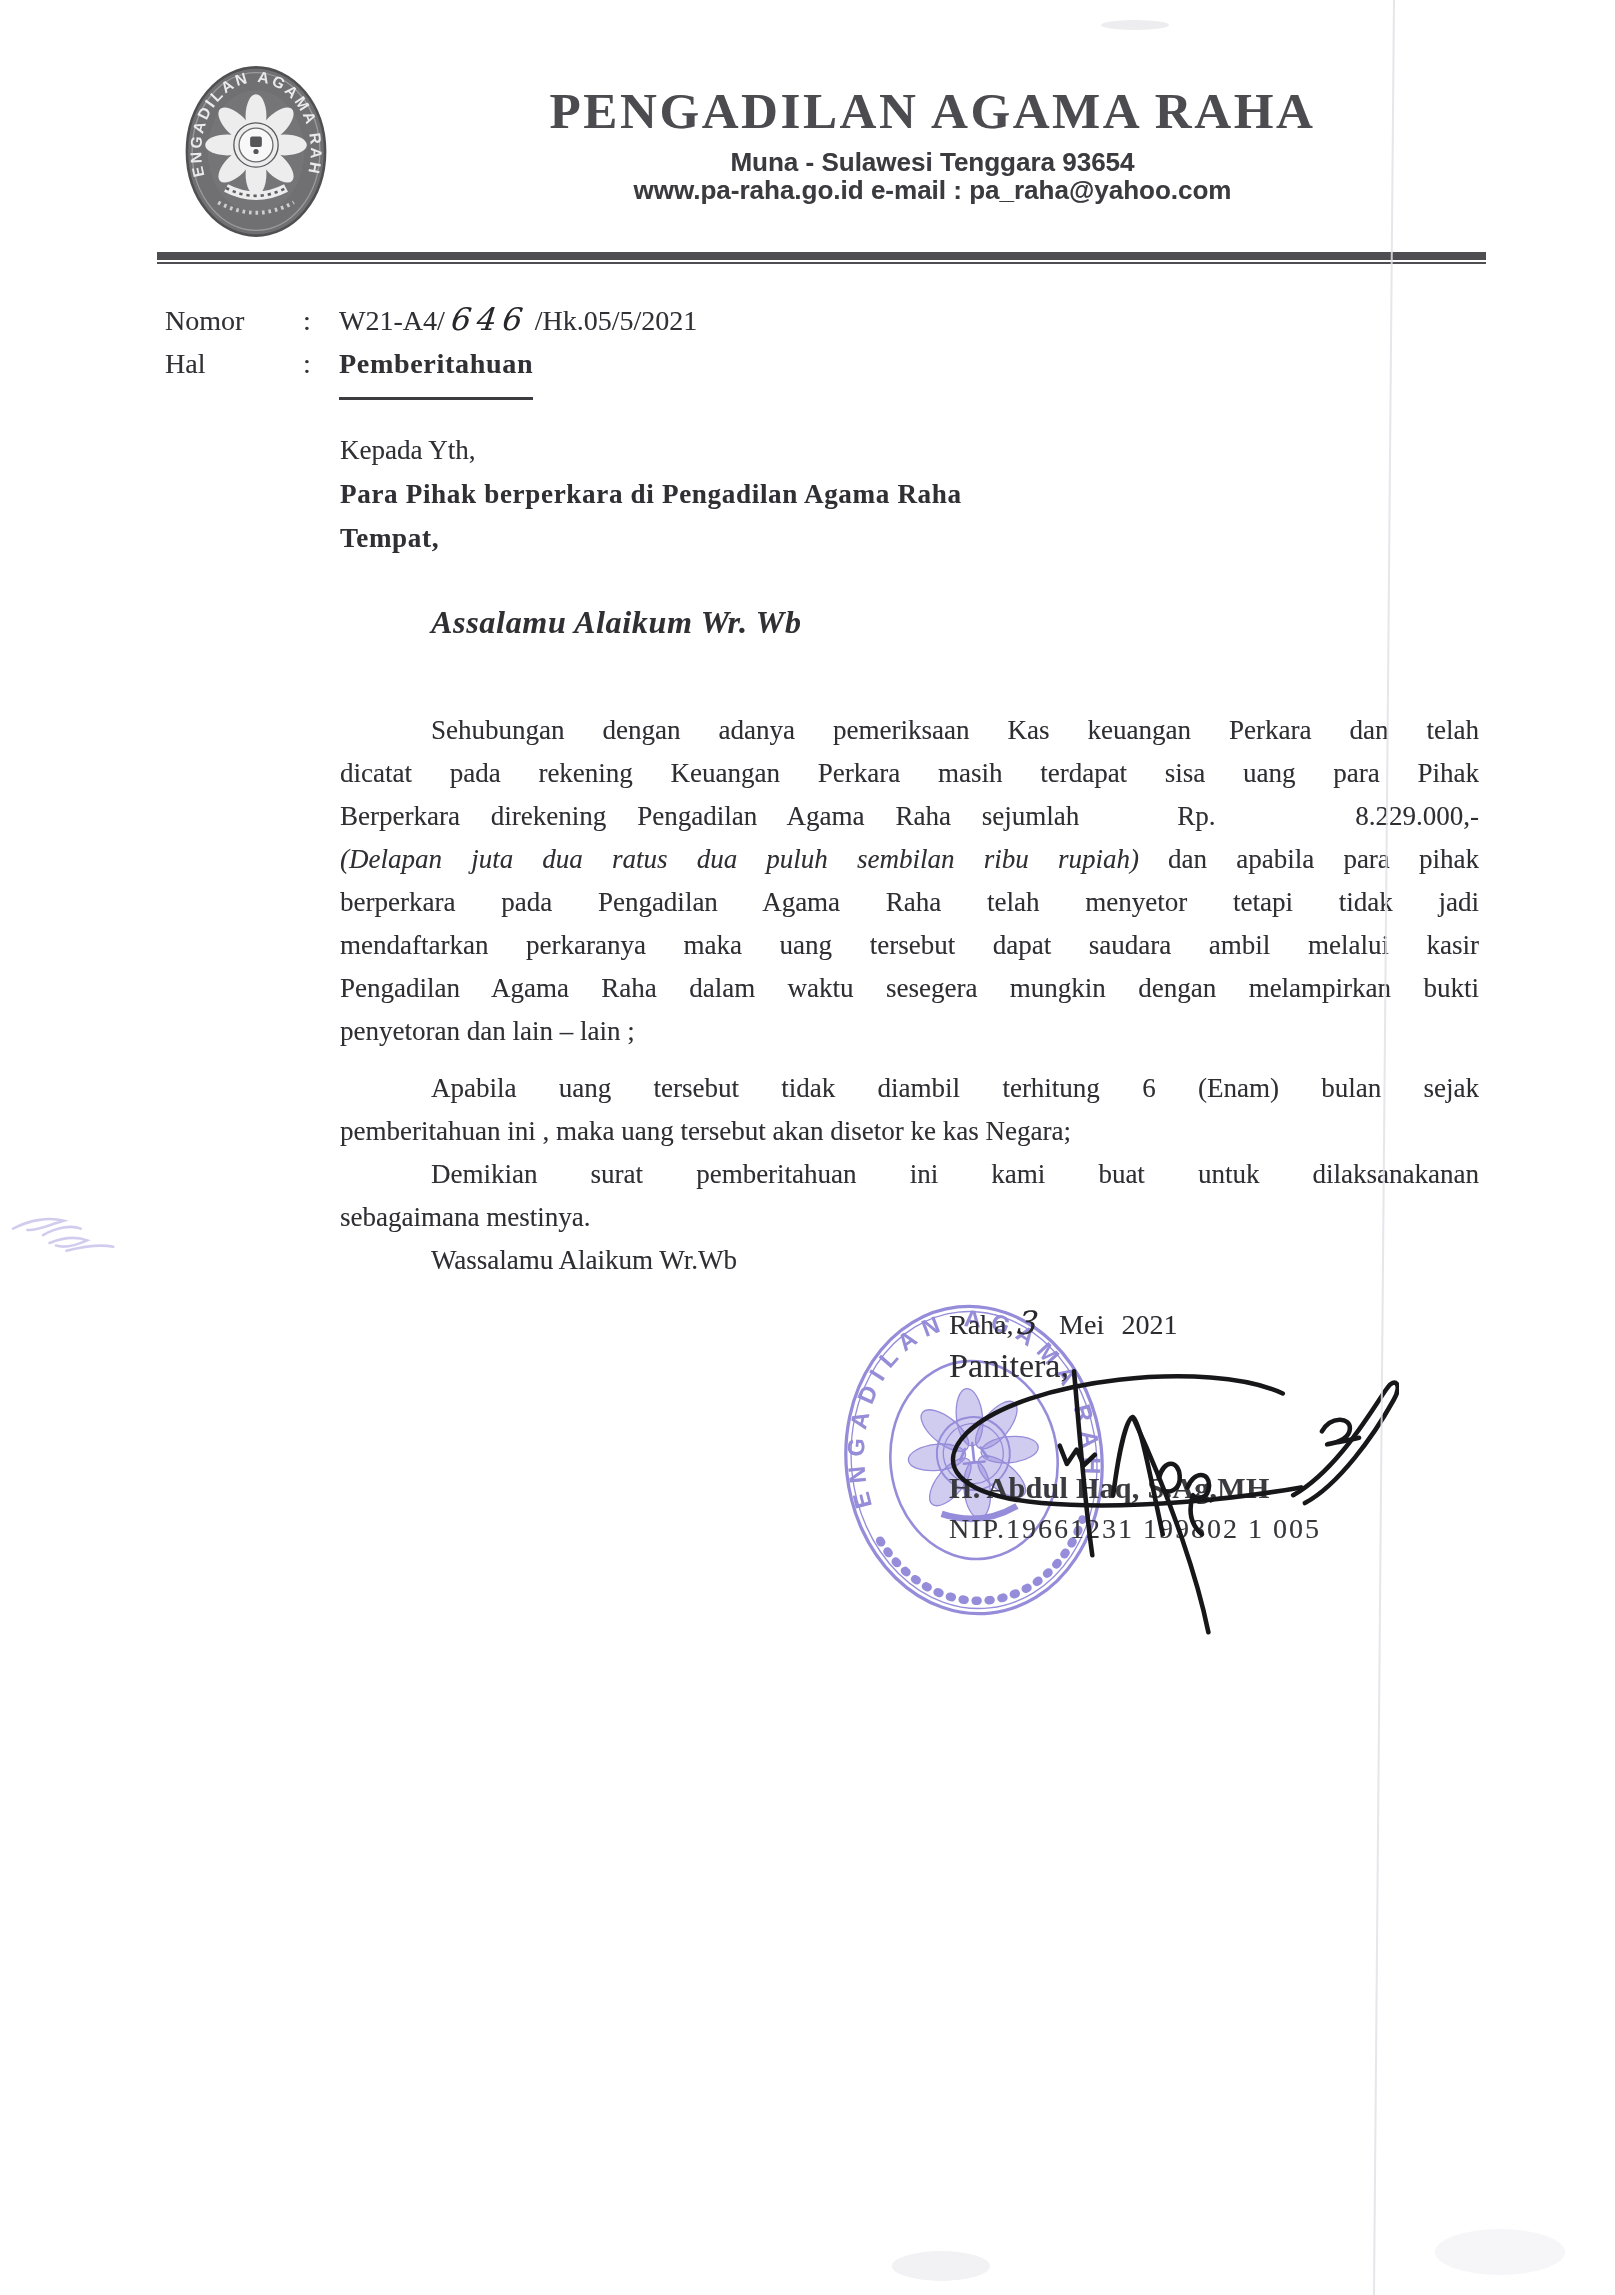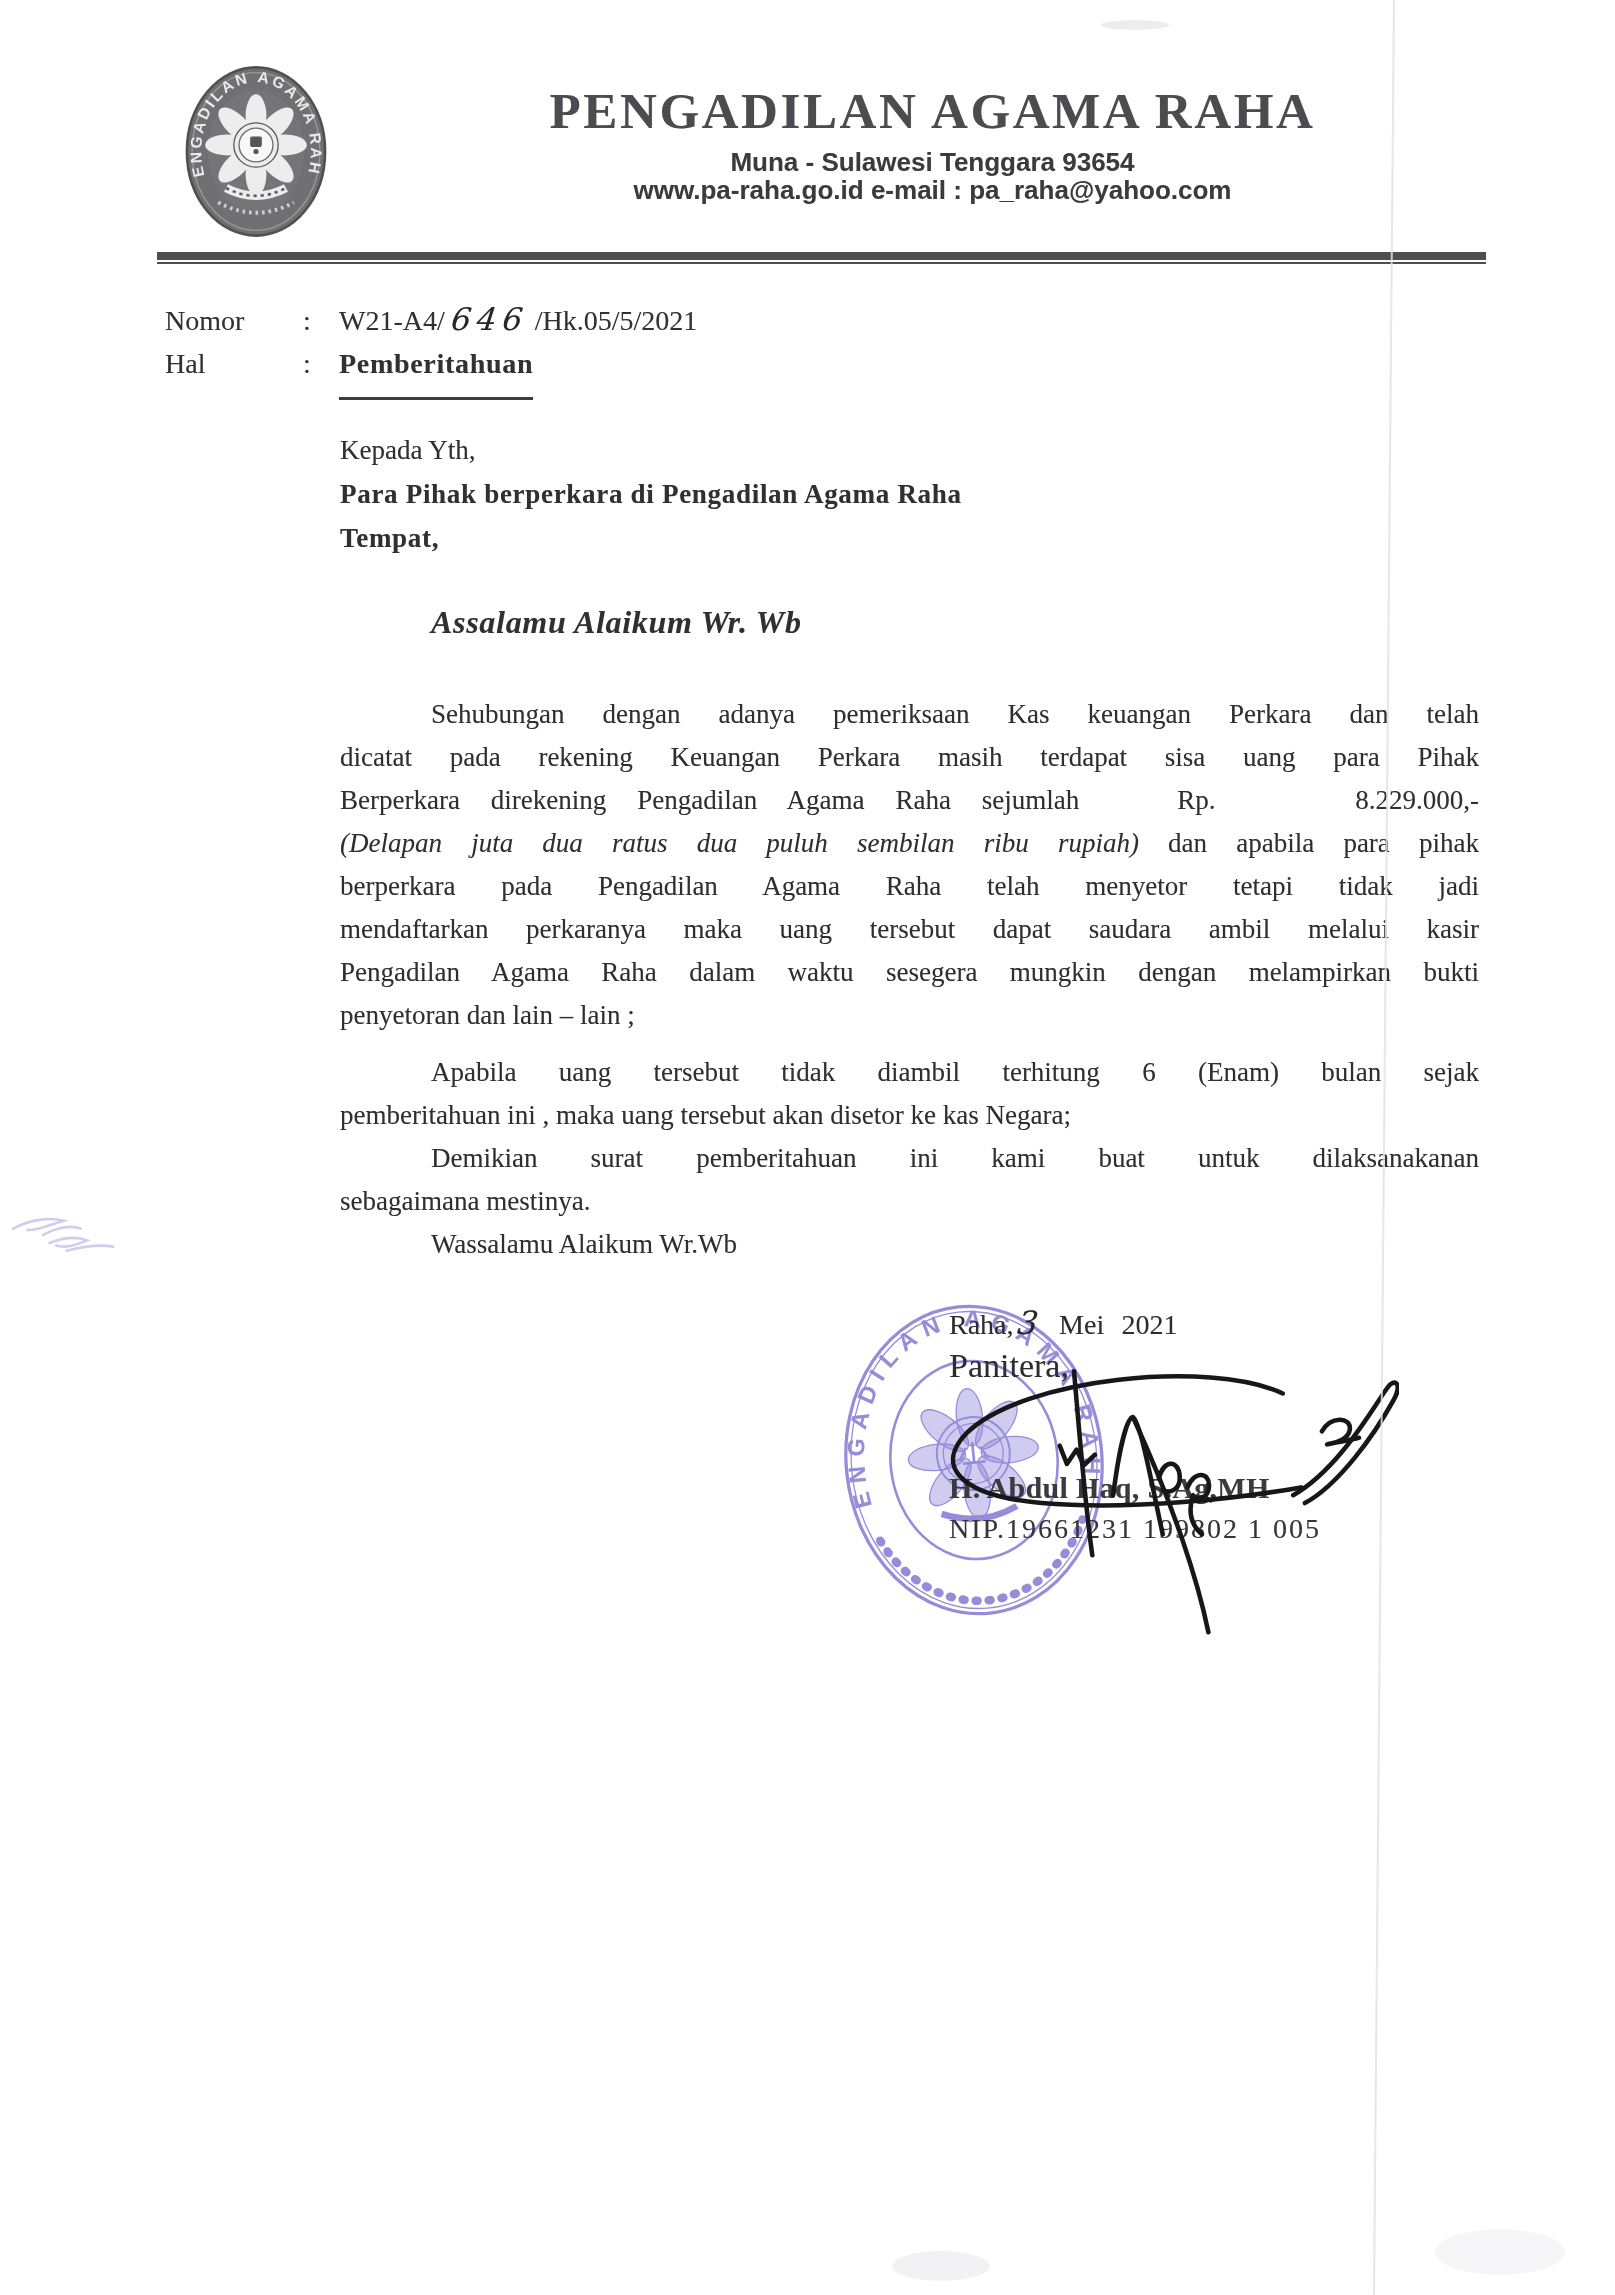--- a/index.html
+++ b/index.html
@@ -38,21 +38,21 @@
   .hand-no{font-size:31px;letter-spacing:5.9px;padding:0 6.5px;}
   .hand-day{font-size:32px;padding:0 3.9px;}
   
   .recipient{position:absolute;left:340px;top:428px;font-size:27px;line-height:44px;color:#2f2f34;}
   .rcp-bold{font-weight:700;letter-spacing:0.7px;}
   .salutation{
     position:absolute;left:431px;top:604px;font-size:32px;font-weight:700;font-style:italic;
     color:#2f2f34;letter-spacing:0.7px;
   }
   
-  .docbody{position:absolute;left:340px;top:693px;width:1139px;font-size:27px;color:#2e2e33;}
+  .docbody{position:absolute;left:340px;top:709px;width:1139px;font-size:27px;color:#2e2e33;}
   .bline{line-height:43px;height:43px;overflow:visible;}
   .j{text-align:justify;text-align-last:justify;}
   .ind{text-indent:91px;}
   .g8{margin-top:14px;}
   .b{font-weight:400;}
   .bi{font-weight:400;font-style:italic;}
   .sp{display:inline-block;height:0.7px;}
   
   .dateline{position:absolute;left:949px;top:1304px;font-size:28px;color:#2c2c31;word-spacing:10.4px;white-space:nowrap;z-index:4;}
   .panitera{position:absolute;left:949px;top:1347px;font-size:34px;color:#2c2c31;z-index:4;}

